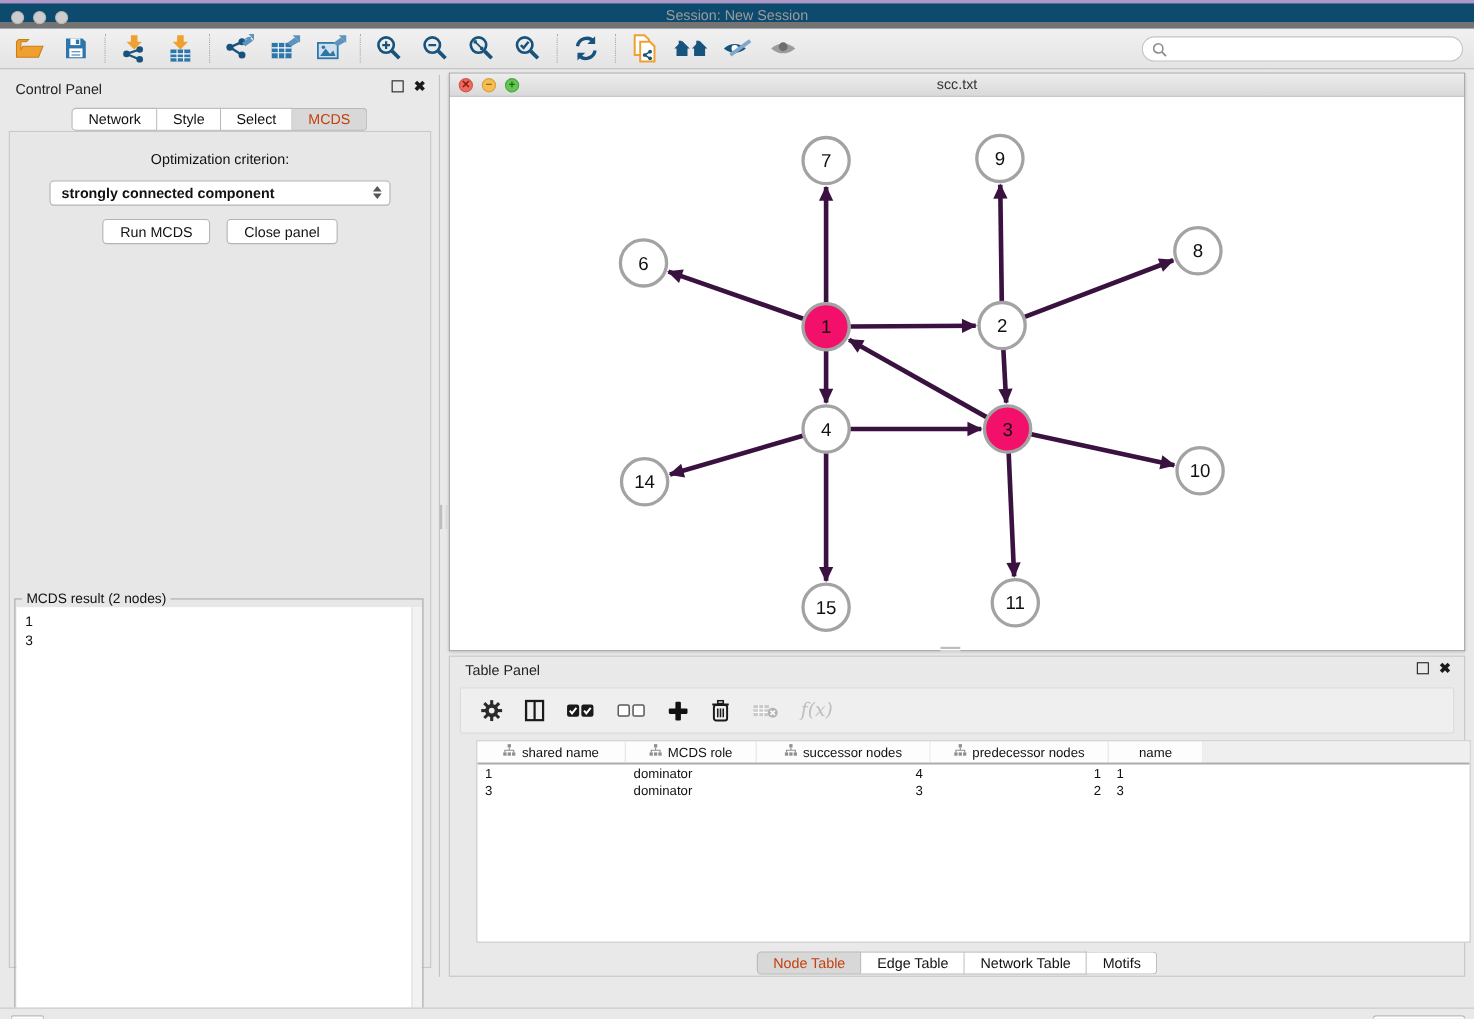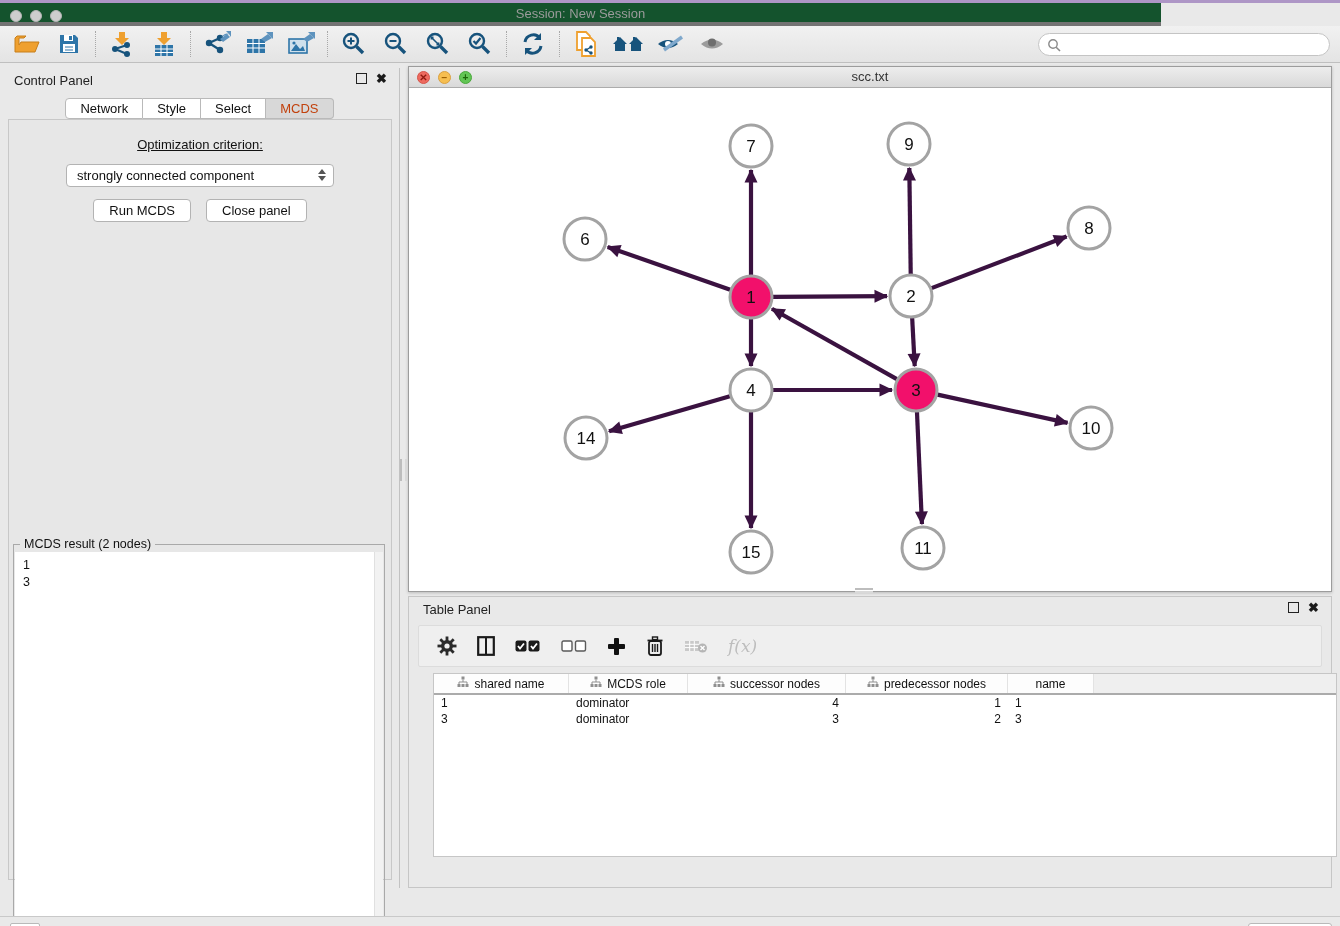--- a/index.html
+++ b/index.html
@@ -6,22 +6,22 @@
   html,body { width:1340px; height:926px; }
   body {
     font-family:"Liberation Sans", sans-serif;
     background:#E9E9E9; position:relative; overflow:hidden;
     -webkit-font-smoothing:antialiased;
   }
   .abs { position:absolute; }
 
   
   #top-strip { left:0; top:0; width:1340px; height:3px; background:#AE96C6; }
-  #titlebar { left:0; top:3px; width:1161px; height:23px; background:#14532d;
-              border-bottom:4px solid #737373; }
+  #titlebar { left:0; top:3px; width:1340px; height:23px; background:#0c4a6e;
+              border-bottom:6px solid #737373; }
   #titlebar .lights { position:absolute; left:10px; top:7px; display:flex; gap:8px; }
   #titlebar .lights span { width:12px; height:12px; border-radius:50%;
        background:#CDCDCD; border:1px solid #B5B5B5; display:block; }
   #window-title { width:100%; text-align:center; line-height:22px;
        font-size:13px; color:#9B9B9B; }
 
   
   #toolbar { left:0; top:26px; width:1340px; height:37px;
      background:linear-gradient(#F1F1F1,#E4E4E4); border-bottom:1px solid #BFBFBF;
      display:flex; align-items:center; padding-left:6px; }
@@ -46,24 +46,24 @@
   #cp-tabs { position:absolute; left:0; top:30px; width:100%; display:flex;
      justify-content:center; }
   .tab { height:21px; line-height:19px; padding:0 14px; font-size:13px;
      background:#fff; border:1px solid #B9B9B9; border-left:none; color:#111; }
   .tab:first-child { border-left:1px solid #B9B9B9; border-radius:4px 0 0 4px; }
   .tab:last-child { border-radius:0 4px 4px 0; }
   .tab.selected { background:#D8D8D8; color:#c2410c; }
 
   #cp-inner { position:absolute; left:8px; top:51px; width:384px; height:761px;
      border:1px solid #C8C8C8; background:#E7E7E7; }
-  #opt-label { margin-top:17px; text-align:center; font-size:13px; color:#111;text-decoration:underline; }
-  #criterion-select { position:relative; margin:12px auto 0 auto; width:268px; height:23px;
+  #opt-label { margin-top:17px; text-align:center; font-size:13px; color:#111; }
+  #criterion-select { position:relative; margin:12px auto 0 auto; width:310px; height:23px;
      background:#fff; border:1px solid #B3B3B3; border-radius:4px;
-     font-size:13px; color:#111; line-height:21px; padding-left:10px; }
+     font-size:13px; color:#111; line-height:21px; padding-left:10px;font-weight:bold; }
   .stepper { position:absolute; right:7px; top:4px; display:flex; flex-direction:column;
      gap:2px; }
   .stepper i { display:block; width:0; height:0; border-left:4px solid transparent;
      border-right:4px solid transparent; }
   .stepper .up { border-bottom:5px solid #555; }
   .stepper .down { border-top:5px solid #555; }
   #cp-buttons { margin-top:12px; display:flex; justify-content:center; gap:15px; }
   .mac-btn { background:#fff; border:1px solid #B3B3B3; border-radius:4px;
      font-size:13px; color:#111; padding:3px 15px;
      font-family:"Liberation Sans",sans-serif; }
@@ -525,20 +525,26 @@
         </div>
         <div class="tr">
           <div class="td" style="width: 135px;">3</div>
           <div class="td" style="width: 119px;">dominator</div>
           <div class="td right" style="width: 158px;">3</div>
           <div class="td right" style="width: 162px;">2</div>
           <div class="td" style="width: 86px;">3</div>
         </div>
       </div>
   </div>
+  <div id="tp-tabs">
+      <div class="tab selected">Node Table</div>
+      <div class="tab">Edge Table</div>
+      <div class="tab">Network Table</div>
+      <div class="tab">Motifs</div>
+    </div>
 </div>
 
 <div id="status-bar" class="abs">
   <div id="list-btn">
     <svg width="16" height="13" viewBox="0 0 16 13">
         <circle cx="1.8" cy="2" r="1.3" fill="#1A1A1A"></circle>
         <circle cx="1.8" cy="6.5" r="1.3" fill="#1A1A1A"></circle>
         <circle cx="1.8" cy="11" r="1.3" fill="#1A1A1A"></circle>
         <rect x="4.5" y="0.9" width="11" height="2.2" fill="#1A1A1A"></rect>
         <rect x="4.5" y="5.4" width="11" height="2.2" fill="#1A1A1A"></rect>

